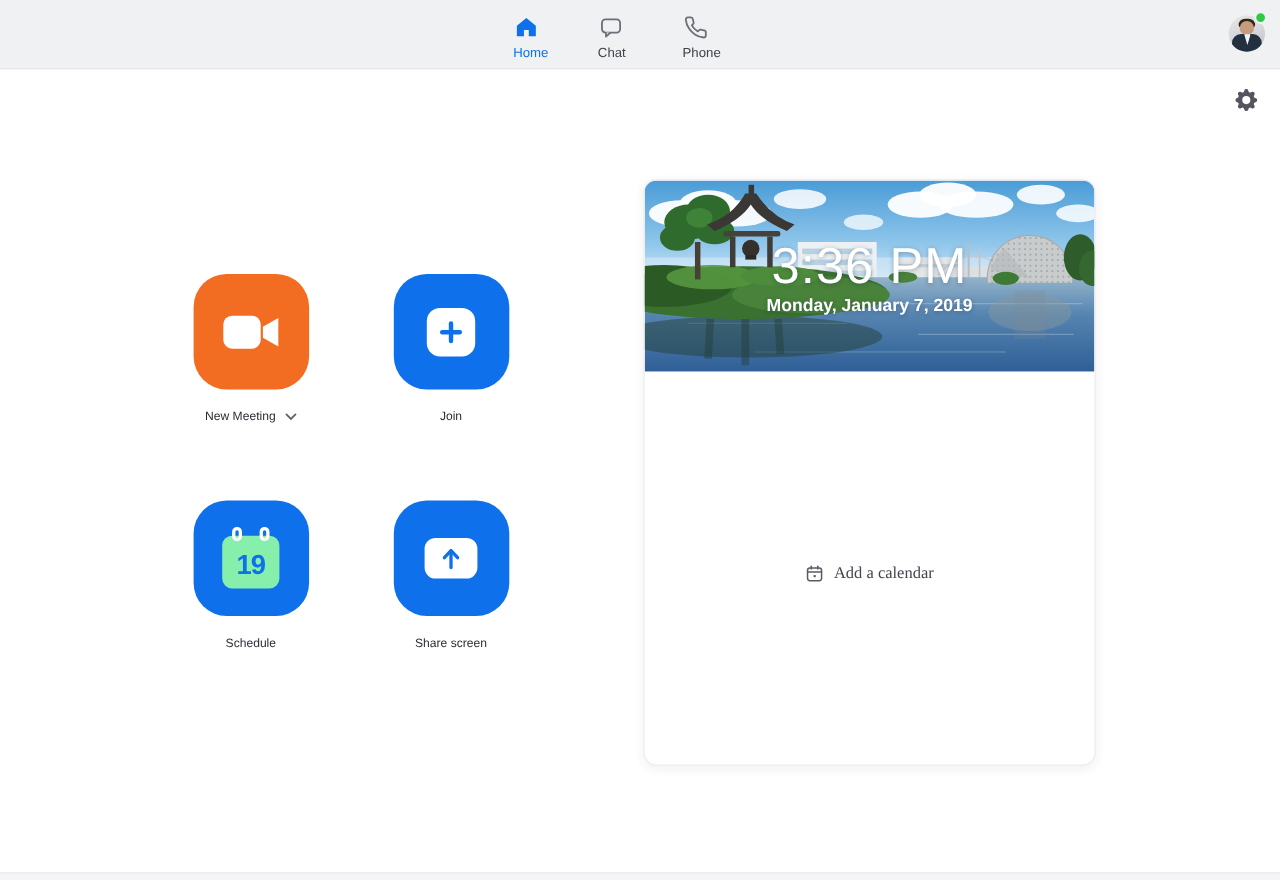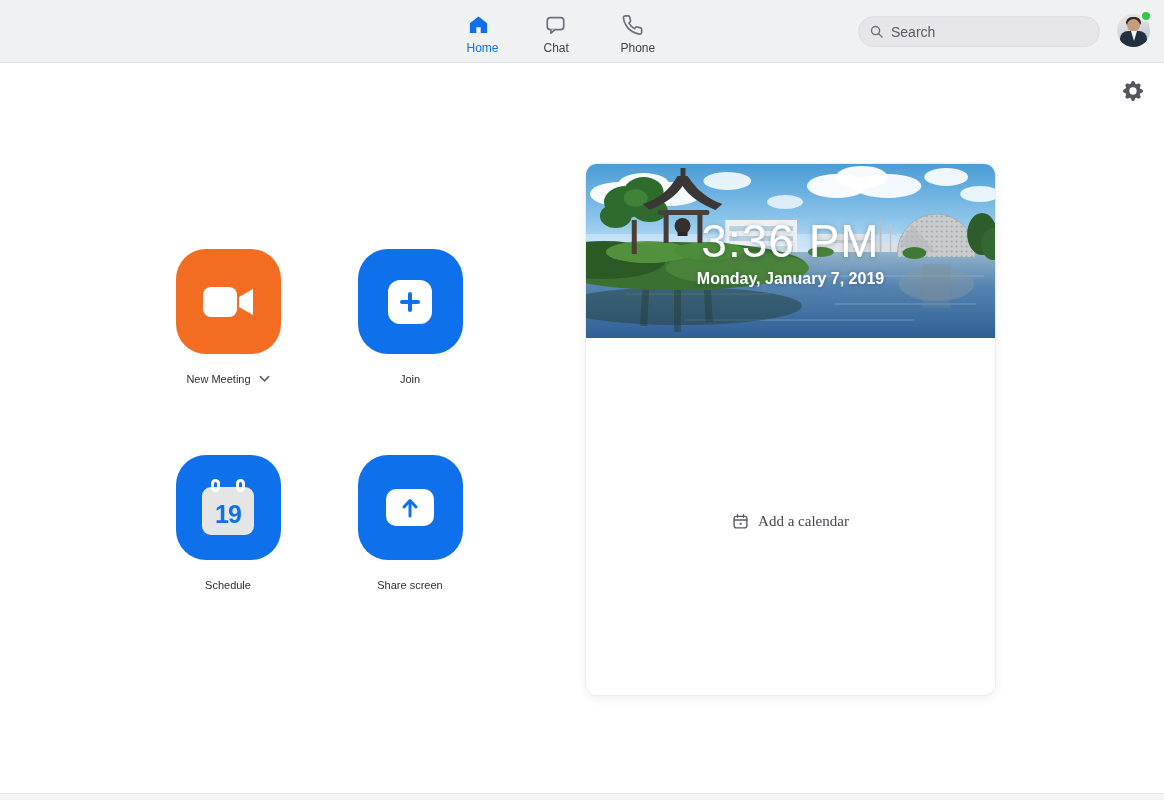--- a/index.html
+++ b/index.html
@@ -104,21 +104,21 @@
   }
   .icon-plus-box::before { left:12px; top:20px; width:20px; height:4px; }
   .icon-plus-box::after  { left:20px; top:12px; width:4px; height:20px; }
 
   .icon-share-box {
     width:48px; height:37px; background:#fff; border-radius:10px;
     display:flex; align-items:center; justify-content:center;
   }
 
   .icon-cal {
-    width:52px; height:48px; background:#e5e5e5; border-radius:9px;
+    width:52px; height:48px; background:#86efac; border-radius:9px;
     position:relative; margin-top:6px;padding-left:20px;
   }
   .icon-cal .hook {
     position:absolute; top:-8px; width:9px; height:13px;
     border:3.5px solid #fff; border-radius:5px; background:transparent;
   }
   .icon-cal .hook.h1 { left:9px; }
   .icon-cal .hook.h2 { right:9px; }
   .icon-cal .day {
     position:absolute; left:0; right:0; top:13px;
@@ -188,27 +188,20 @@
       <div class="tab">
         <span class="t-icon">
           <svg width="22" height="22" viewBox="0 0 24 24" fill="none" stroke="#6d6e78" stroke-width="1.8" stroke-linejoin="round" stroke-linecap="round">
             <path d="M22 16.92v3a2 2 0 0 1-2.18 2 19.79 19.79 0 0 1-8.63-3.07 19.5 19.5 0 0 1-6-6A19.79 19.79 0 0 1 2.12 4.18 2 2 0 0 1 4.11 2h3a2 2 0 0 1 2 1.72c.13.96.36 1.9.7 2.81a2 2 0 0 1-.45 2.11L8.09 9.91a16 16 0 0 0 6 6l1.27-1.27a2 2 0 0 1 2.11-.45c.91.34 1.85.57 2.81.7A2 2 0 0 1 22 16.92z"></path>
           </svg>
         </span>
         <span class="t-label">Phone</span>
       </div>
     </nav>
 
-    <div class="search">
-      <svg width="15" height="15" viewBox="0 0 24 24" fill="none" stroke="#6d6e78" stroke-width="2.2" stroke-linecap="round">
-        <circle cx="10.5" cy="10.5" r="6.5"></circle>
-        <line x1="15.5" y1="15.5" x2="21" y2="21"></line>
-      </svg>
-      <input type="text" placeholder="Search" style="">
-    </div>
 
     <div class="avatar">
       <span class="hair"></span>
       <span class="head"></span>
       <span class="suit"></span>
       <span class="shirt"></span>
     </div>
     <span class="presence-dot"></span>
   </header>
 

